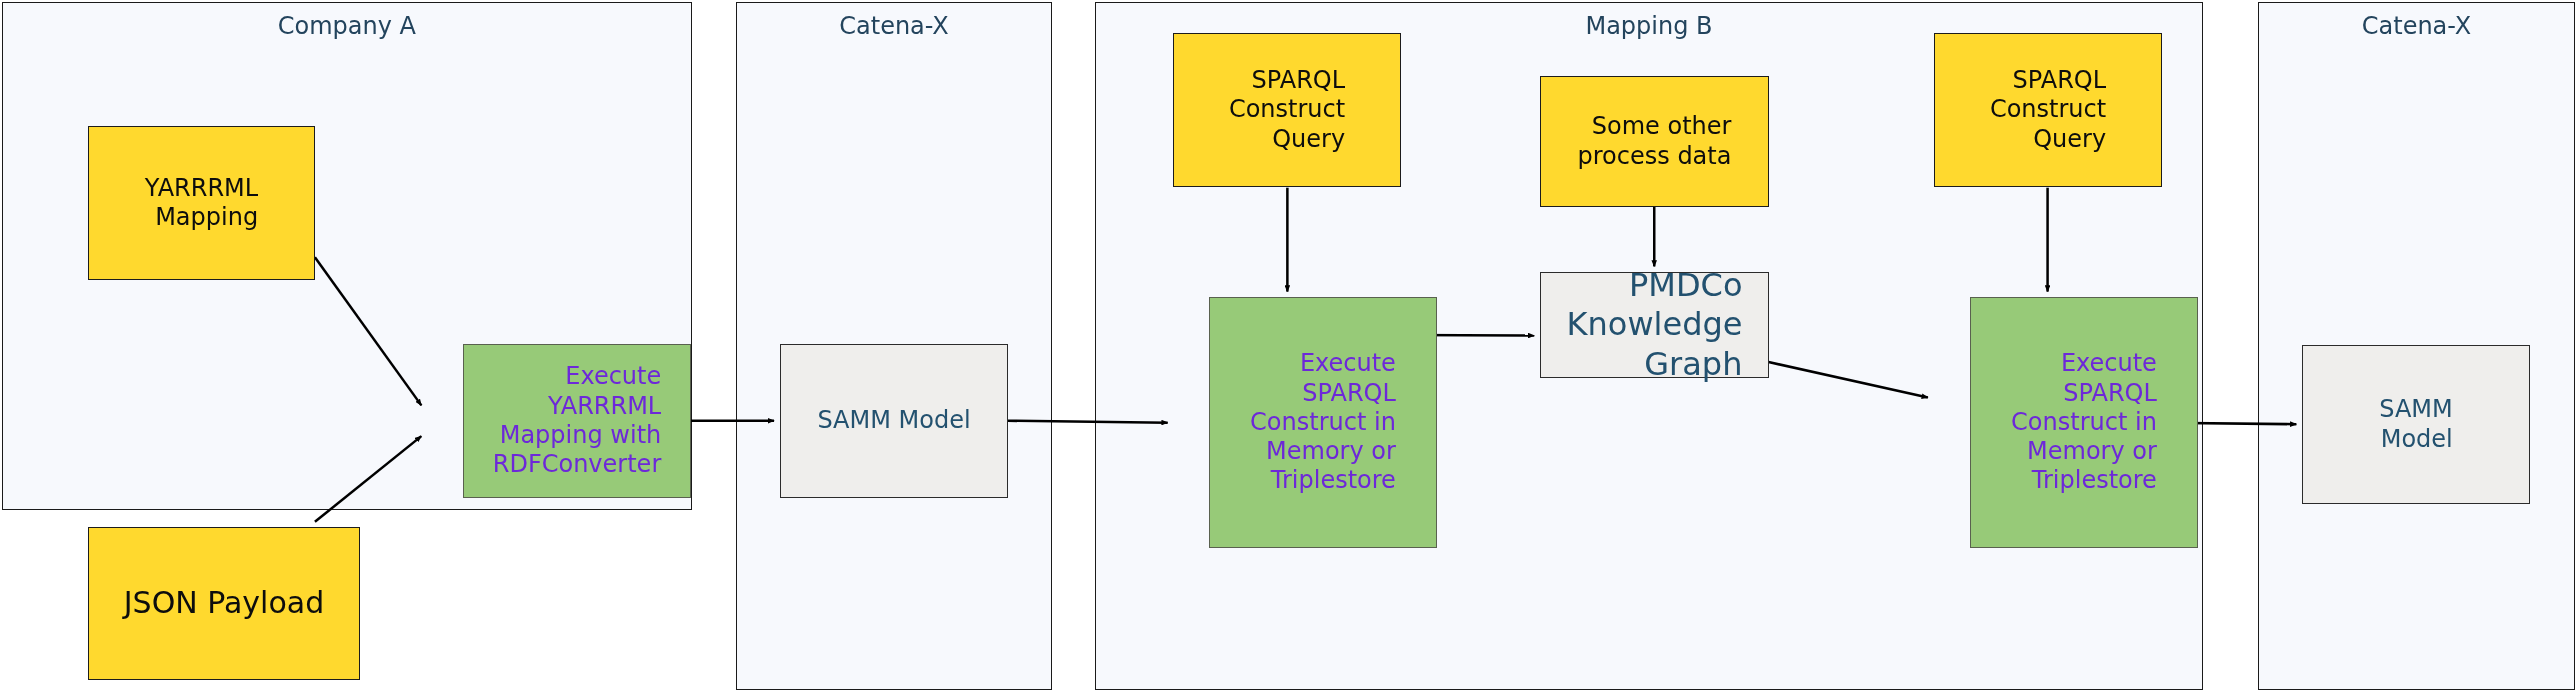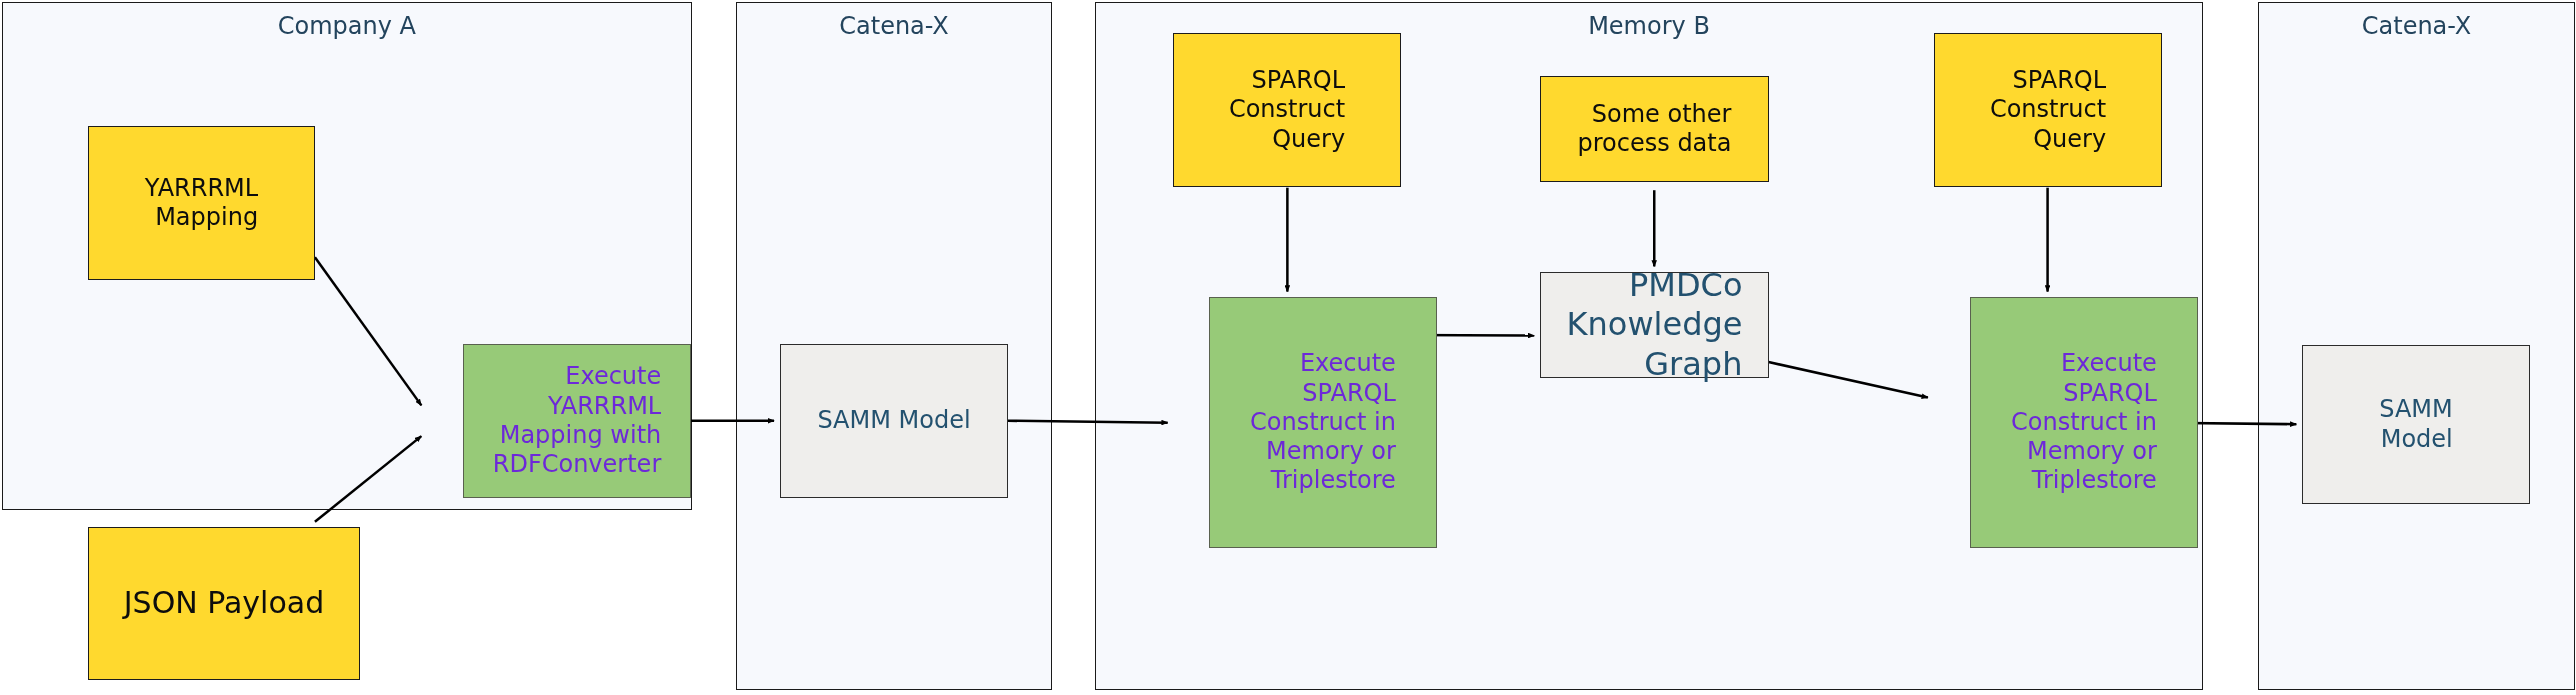--- a/index.html
+++ b/index.html
@@ -78,21 +78,21 @@
 <div id="canvas">
 
   <div id="lanes-layer">
       <div class="lane" style="left: 1.9px; top: 1.9px; width: 690px; height: 508px;">
         <div class="lane-title">Company A</div>
       </div>
       <div class="lane" style="left: 736px; top: 1.9px; width: 316px; height: 688px;">
         <div class="lane-title">Catena-X</div>
       </div>
       <div class="lane" style="left: 1095px; top: 1.9px; width: 1108px; height: 688px;">
-        <div class="lane-title">Memory B</div>
+        <div class="lane-title">Mapping B</div>
       </div>
       <div class="lane" style="left: 2258px; top: 1.9px; width: 317px; height: 688px;">
         <div class="lane-title">Catena-X</div>
       </div>
     </div>
 
   <svg class="edges" id="edges-layer" viewBox="0 0 4090 1105" preserveAspectRatio="none">
     <defs>
       <marker id="arrowhead" markerWidth="11" markerHeight="9" refX="10" refY="4.5" orient="auto" markerUnits="userSpaceOnUse">
         <path d="M0,0 L11,4.5 L0,9 z" fill="#000000"></path>
@@ -122,21 +122,21 @@
 RDFConverter</div>
       <div class="node grey" style="left: 780px; top: 344px; width: 228px; height: 154px; font-size: 24px;">SAMM Model</div>
       <div class="node yellow" style="left: 1173px; top: 33px; width: 228px; height: 154px; font-size: 24px;">SPARQL
 Construct
 Query</div>
       <div class="node green" style="left: 1173px; top: 297px; width: 228px; height: 251px; font-size: 24px;">Execute
 SPARQL
 Construct in
 Memory or
 Triplestore</div>
-      <div class="node yellow" style="left: 1540px; top: 76px; width: 229px; height: 106px; font-size: 24px;">Some other
+      <div class="node yellow" style="left: 1540px; top: 76px; width: 229px; height: 131px; font-size: 24px;">Some other
 process data</div>
       <div class="node grey" style="left: 1540px; top: 272px; width: 229px; height: 106px; font-size: 32px;">PMDCo
 Knowledge
 Graph</div>
       <div class="node yellow" style="left: 1934px; top: 33px; width: 228px; height: 154px; font-size: 24px;">SPARQL
 Construct
 Query</div>
       <div class="node green" style="left: 1934px; top: 297px; width: 228px; height: 251px; font-size: 24px;">Execute
 SPARQL
 Construct in

